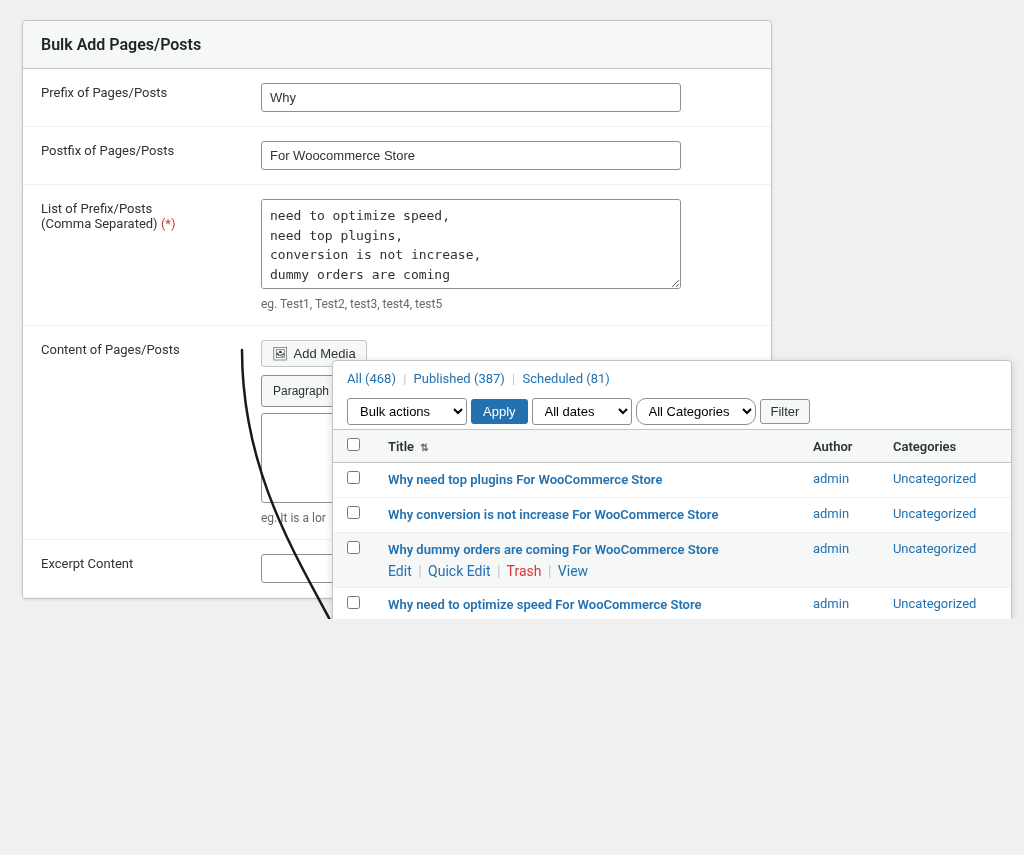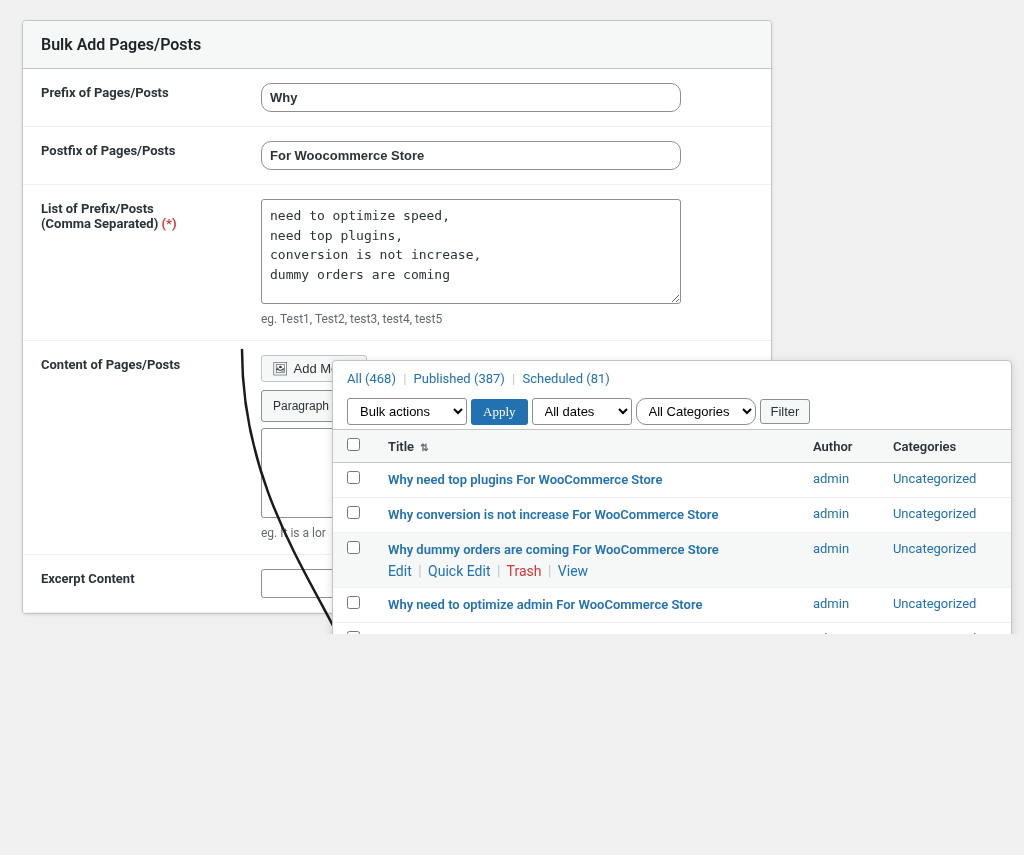--- a/index.html
+++ b/index.html
@@ -48,43 +48,42 @@
       border-bottom: 1px solid #f0f0f0;
     }
 
     .form-table td {
       padding: 14px 18px;
       vertical-align: top;
     }
 
     .form-table td.label-cell {
       width: 220px;
-      font-weight: 700;
+      font-weight: 400;
       color: #2c3338;
       padding-top: 16px;
     }
 
     .required-star {
       color: #d63638;
     }
 
     .form-input {
       width: 420px;
       padding: 6px 8px;
       border: 1px solid #8c8f94;
-      border-radius: 10px;
-      font-size: 13px;
-      color: #2c3338;
-      background: #fff;
-      font-weight: bold;
+      border-radius: 3px;
+      font-size: 13px;
+      color: #2c3338;
+      background: #fff;
     }
 
     .form-textarea {
       width: 420px;
-      height: 105px;
+      height: 90px;
       padding: 6px 8px;
       border: 1px solid #8c8f94;
       border-radius: 3px;
       font-size: 13px;
       color: #2c3338;
       resize: vertical;
       background: #fff;
       line-height: 1.5;
     }
 
@@ -204,21 +203,20 @@
     }
 
     .apply-btn {
       background: #2271b1;
       color: #fff;
       border: none;
       border-radius: 3px;
       padding: 5px 12px;
       font-size: 13px;
       cursor: pointer;
-      font-family: Liberation Serif, serif;
     }
 
     .date-select {
       padding: 4px 8px;
       border: 1px solid #8c8f94;
       border-radius: 3px;
       font-size: 13px;
       background: #fff;
       min-width: 100px;
     }
@@ -501,21 +499,21 @@
       </td>
       <td class="cat-cell">
         <a href="#" style="color:#2271b1;text-decoration:none;">Uncategorized</a>
       </td>
     </tr>
           <tr>
       <td class="checkbox-cell">
         <input type="checkbox" style="">
       </td>
       <td>
-        <a class="post-title-link" href="#">Why need to optimize admin For WooCommerce Store</a>
+        <a class="post-title-link" href="#">Why need to optimize speed For WooCommerce Store</a>
 
       </td>
       <td class="author-cell">
         <a href="#" style="color:#2271b1;text-decoration:none;">admin</a>
       </td>
       <td class="cat-cell">
         <a href="#" style="color:#2271b1;text-decoration:none;">Uncategorized</a>
       </td>
     </tr>
           <tr>

